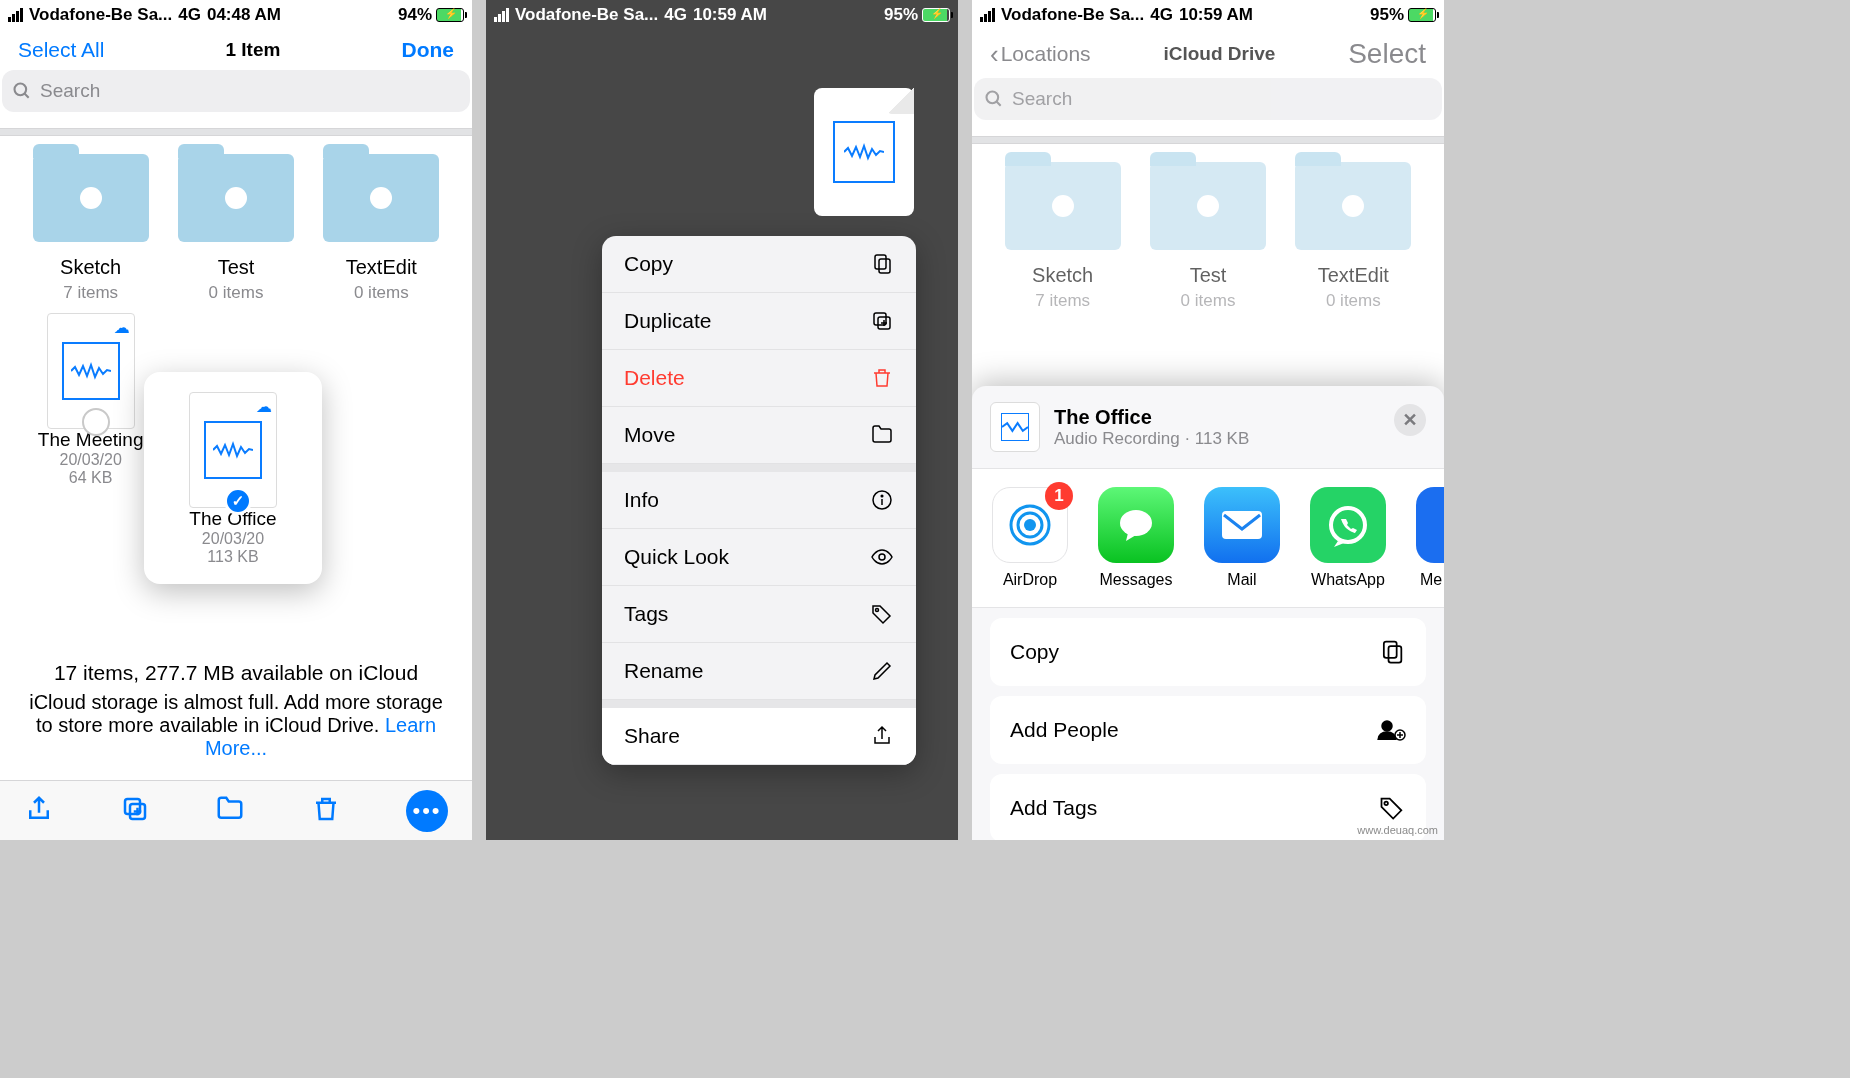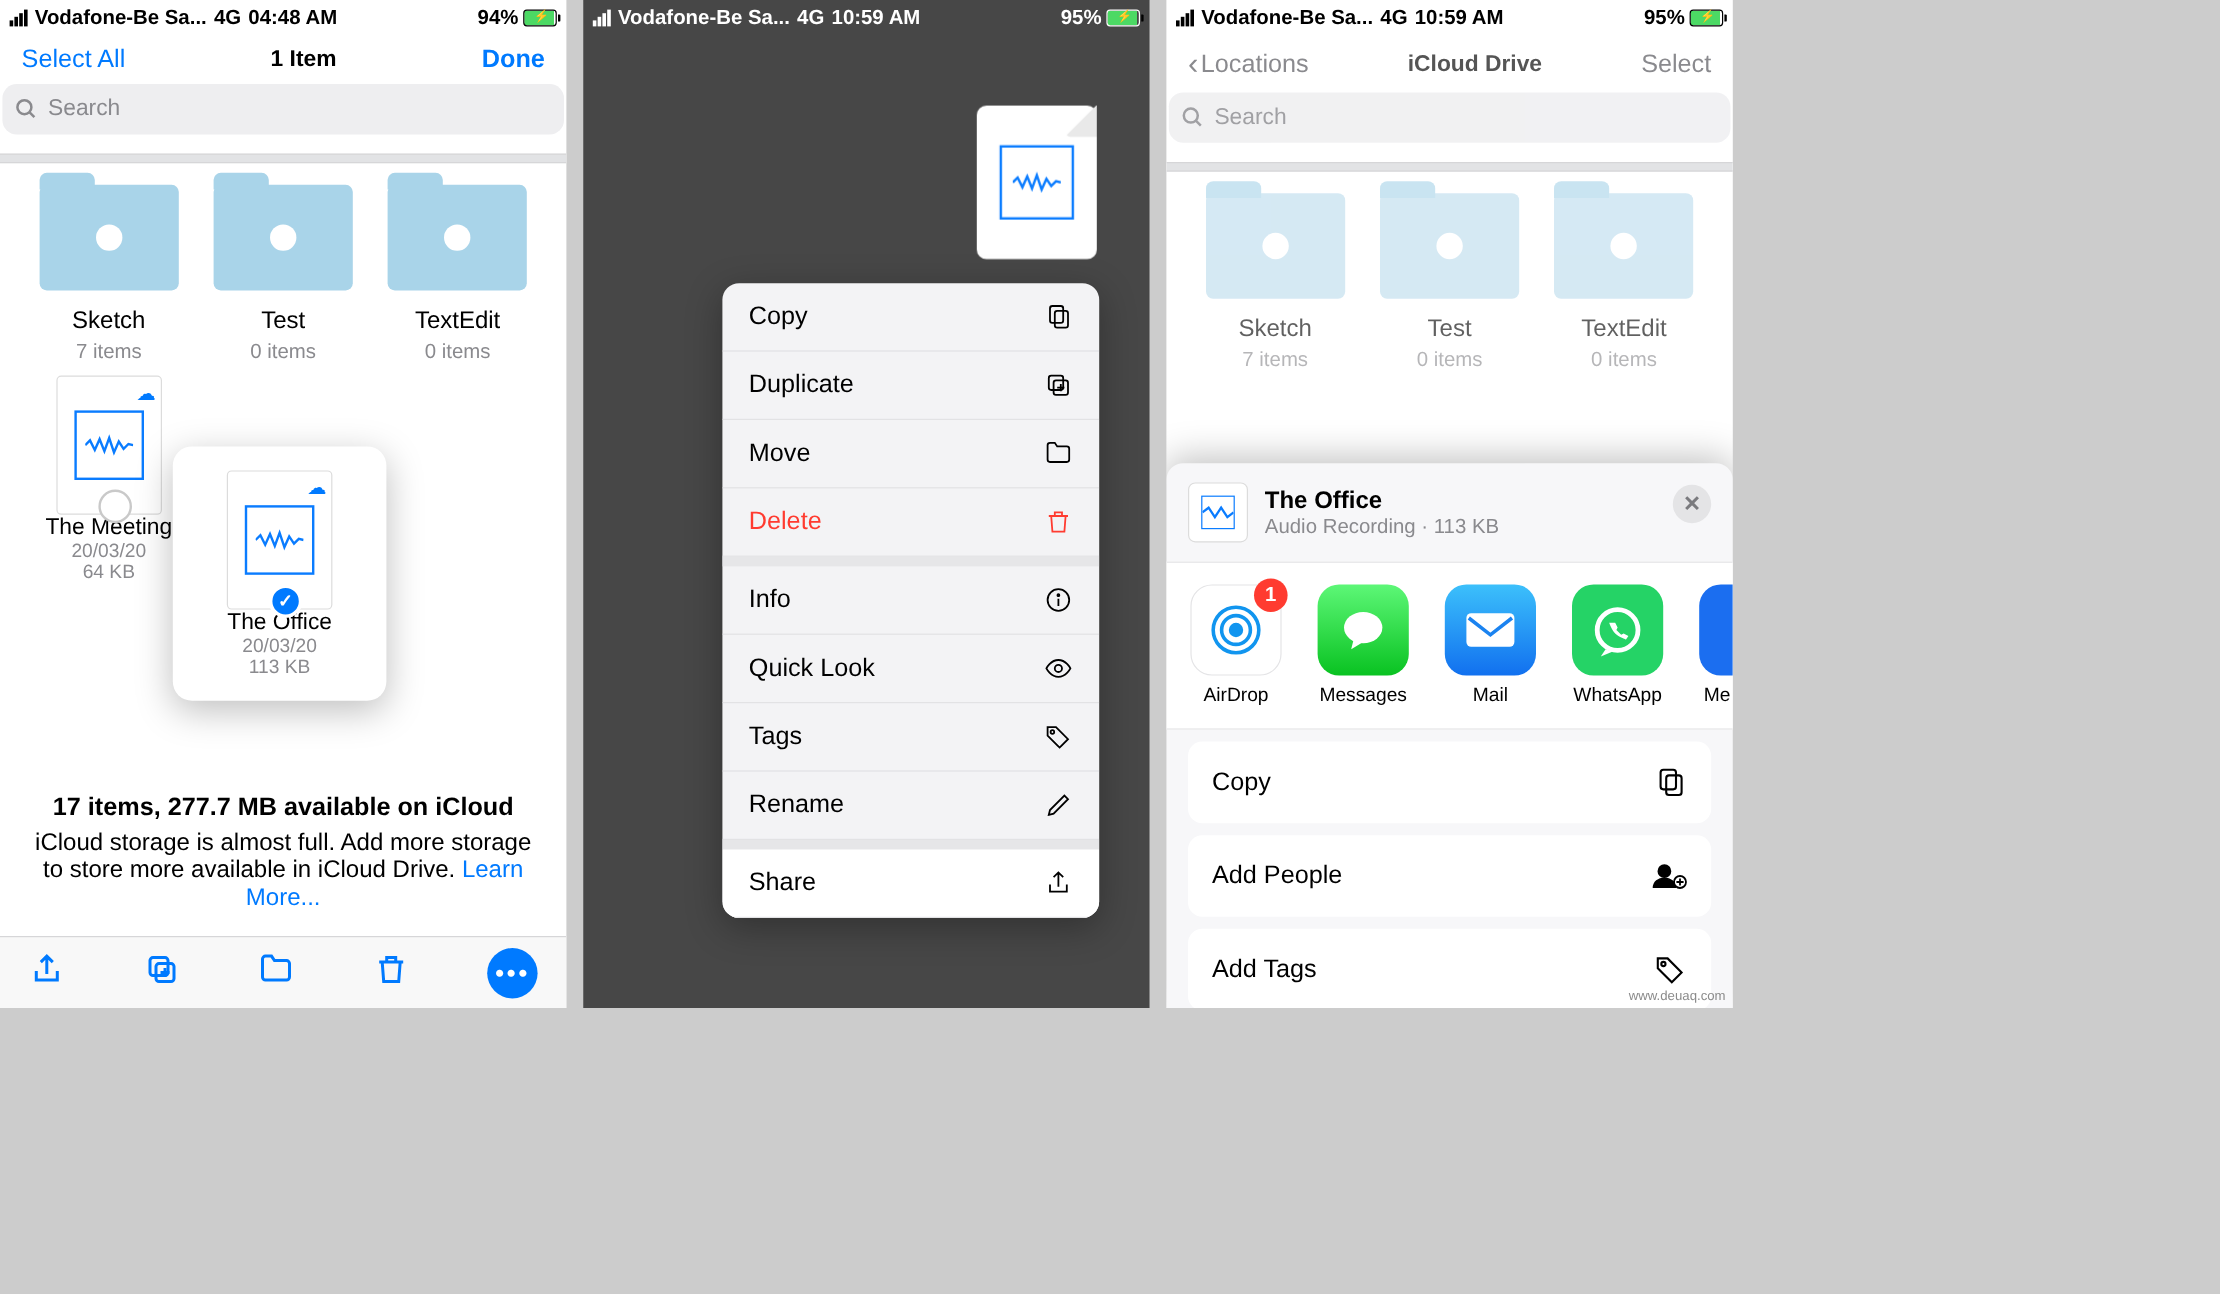--- a/index.html
+++ b/index.html
@@ -102,21 +102,21 @@
   
   .check-badge{
     position:absolute;bottom:-8px;right:24px;width:28px;height:28px;border-radius:50%;
     background:#007aff;border:3px solid #fff;display:flex;align-items:center;justify-content:center;color:#fff;font-size:15px;font-weight:bold;
   }
   
   
   .footer-info{
     text-align:center;padding:0 22px;font-size:20px;margin-top:20px;
   }
-  .footer-info .bold{font-weight:700;font-size:21px;margin-bottom:6px}
+  .footer-info .bold{font-weight:400;font-size:21px;margin-bottom:6px}
   .footer-info .learn{color:#007aff}
   
   
   .toolbar{
     position:absolute;bottom:0;left:0;right:0;height:60px;
     display:flex;justify-content:space-between;align-items:center;
     padding:0 24px;border-top:1px solid #d6d6d8;background:#f8f8f8;
   }
   .toolbar svg{width:30px;height:30px;stroke:#007aff;fill:none;stroke-width:2}
   .more-btn{width:42px;height:42px;border-radius:50%;background:#007aff;display:flex;align-items:center;justify-content:center;color:#fff;font-size:22px;letter-spacing:2px}
@@ -357,30 +357,30 @@
     </div>
     <div class="menu-item">
       <span>Duplicate</span>
       <svg viewBox="0 0 24 24" fill="none" stroke="#000" stroke-width="1.5">
           <rect x="4" y="4" width="12" height="12" rx="2"></rect>
           <rect x="8" y="8" width="12" height="12" rx="2"></rect>
           <line x1="14" y1="11" x2="14" y2="17"></line>
           <line x1="11" y1="14" x2="17" y2="14"></line>
         </svg>
     </div>
-    <div class="menu-item">
-      <span>Move</span>
-      <svg viewBox="0 0 24 24" fill="none" stroke="#000" stroke-width="1.5">
-          <path d="M3 7V5a2 2 0 012-2h4l2 3h8a2 2 0 012 2v9a2 2 0 01-2 2H5a2 2 0 01-2-2z"></path>
-        </svg>
-    </div>
     <div class="menu-item delete">
       <span>Delete</span>
       <svg viewBox="0 0 24 24" fill="none" stroke="#ff3b30" stroke-width="1.5">
           <path d="M4 7h16M9 7V4h6v3M6 7l1 13h10l1-13"></path>
+        </svg>
+    </div>
+    <div class="menu-item">
+      <span>Move</span>
+      <svg viewBox="0 0 24 24" fill="none" stroke="#000" stroke-width="1.5">
+          <path d="M3 7V5a2 2 0 012-2h4l2 3h8a2 2 0 012 2v9a2 2 0 01-2 2H5a2 2 0 01-2-2z"></path>
         </svg>
     </div>
     <div class="menu-sep"></div>
     <div class="menu-item">
       <span>Info</span>
       <svg viewBox="0 0 24 24" fill="none" stroke="#000" stroke-width="1.5">
           <circle cx="12" cy="12" r="9"></circle>
           <line x1="12" y1="11" x2="12" y2="17"></line>
           <circle cx="12" cy="8" r="0.8" fill="#000"></circle>
         </svg>
@@ -435,21 +435,21 @@
         </span>
     </div>
   </div>
 
   <div class="nav-bar" style="color:#8a8a8e">
     <span class="nav-back" style="color:#8a8a8e">
       <span style="font-size:26px">‹</span>
       <span>Locations</span>
     </span>
     <span class="nav-title" style="color:#555">iCloud Drive</span>
-    <span style="color:#8a8a8e;font-size:21px">Select</span>
+    <span style="color:#8a8a8e;font-size:28px">Select</span>
   </div>
 
   <div class="search-wrap">
     <div class="search" style="opacity:.8">
       <svg width="20" height="20" viewBox="0 0 24 24" fill="none" stroke="#8a8a8e" stroke-width="2.5">
           <circle cx="10" cy="10" r="7"></circle>
           <line x1="20" y1="20" x2="15" y2="15"></line>
         </svg>
       <span>Search</span>
     </div>

